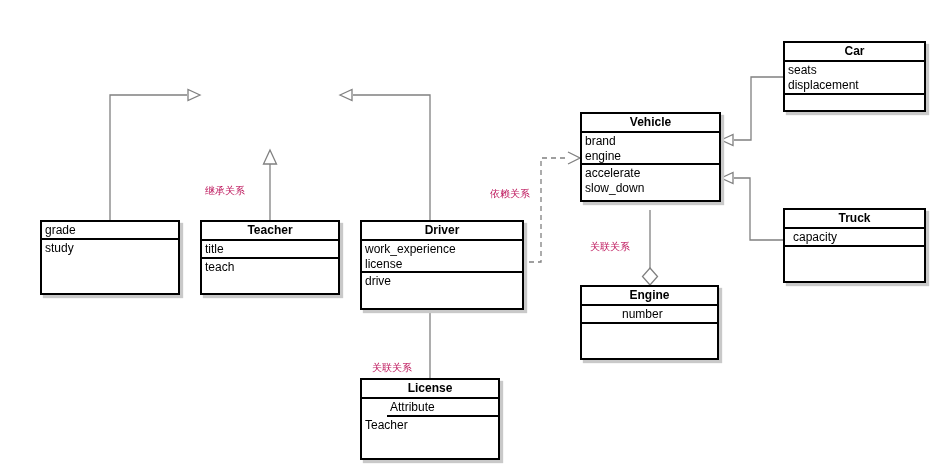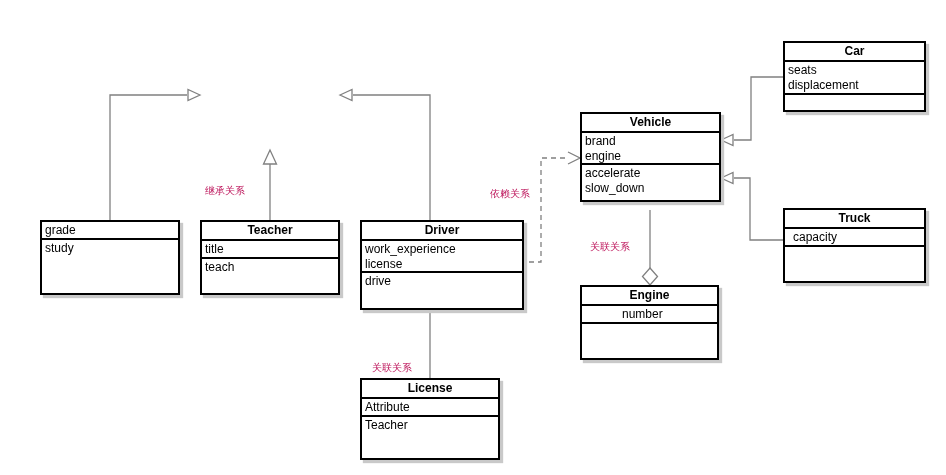--- a/index.html
+++ b/index.html
@@ -107,21 +107,21 @@
       <div class="row">work_experience</div>
       <div class="row">license</div>
     </div>
     <div class="sec methods">
       <div class="row">drive</div>
     </div>
   </div>
 
   <div class="cls" style="left:360px;top:378px;width:140px;height:82px;">
     <div class="title">License</div>
-    <div class="sec attrs" style="height:18px;">
+    <div class="sec attrs" style="height:18px;margin-left:25px;">
       <div class="row">Attribute</div>
     </div>
     <div class="sec methods">
       <div class="row">Teacher</div>
     </div>
   </div>
 
   <div class="cls" style="left:580px;top:112px;width:141px;height:90px;">
     <div class="title">Vehicle</div>
     <div class="sec attrs" style="height:32px;">

